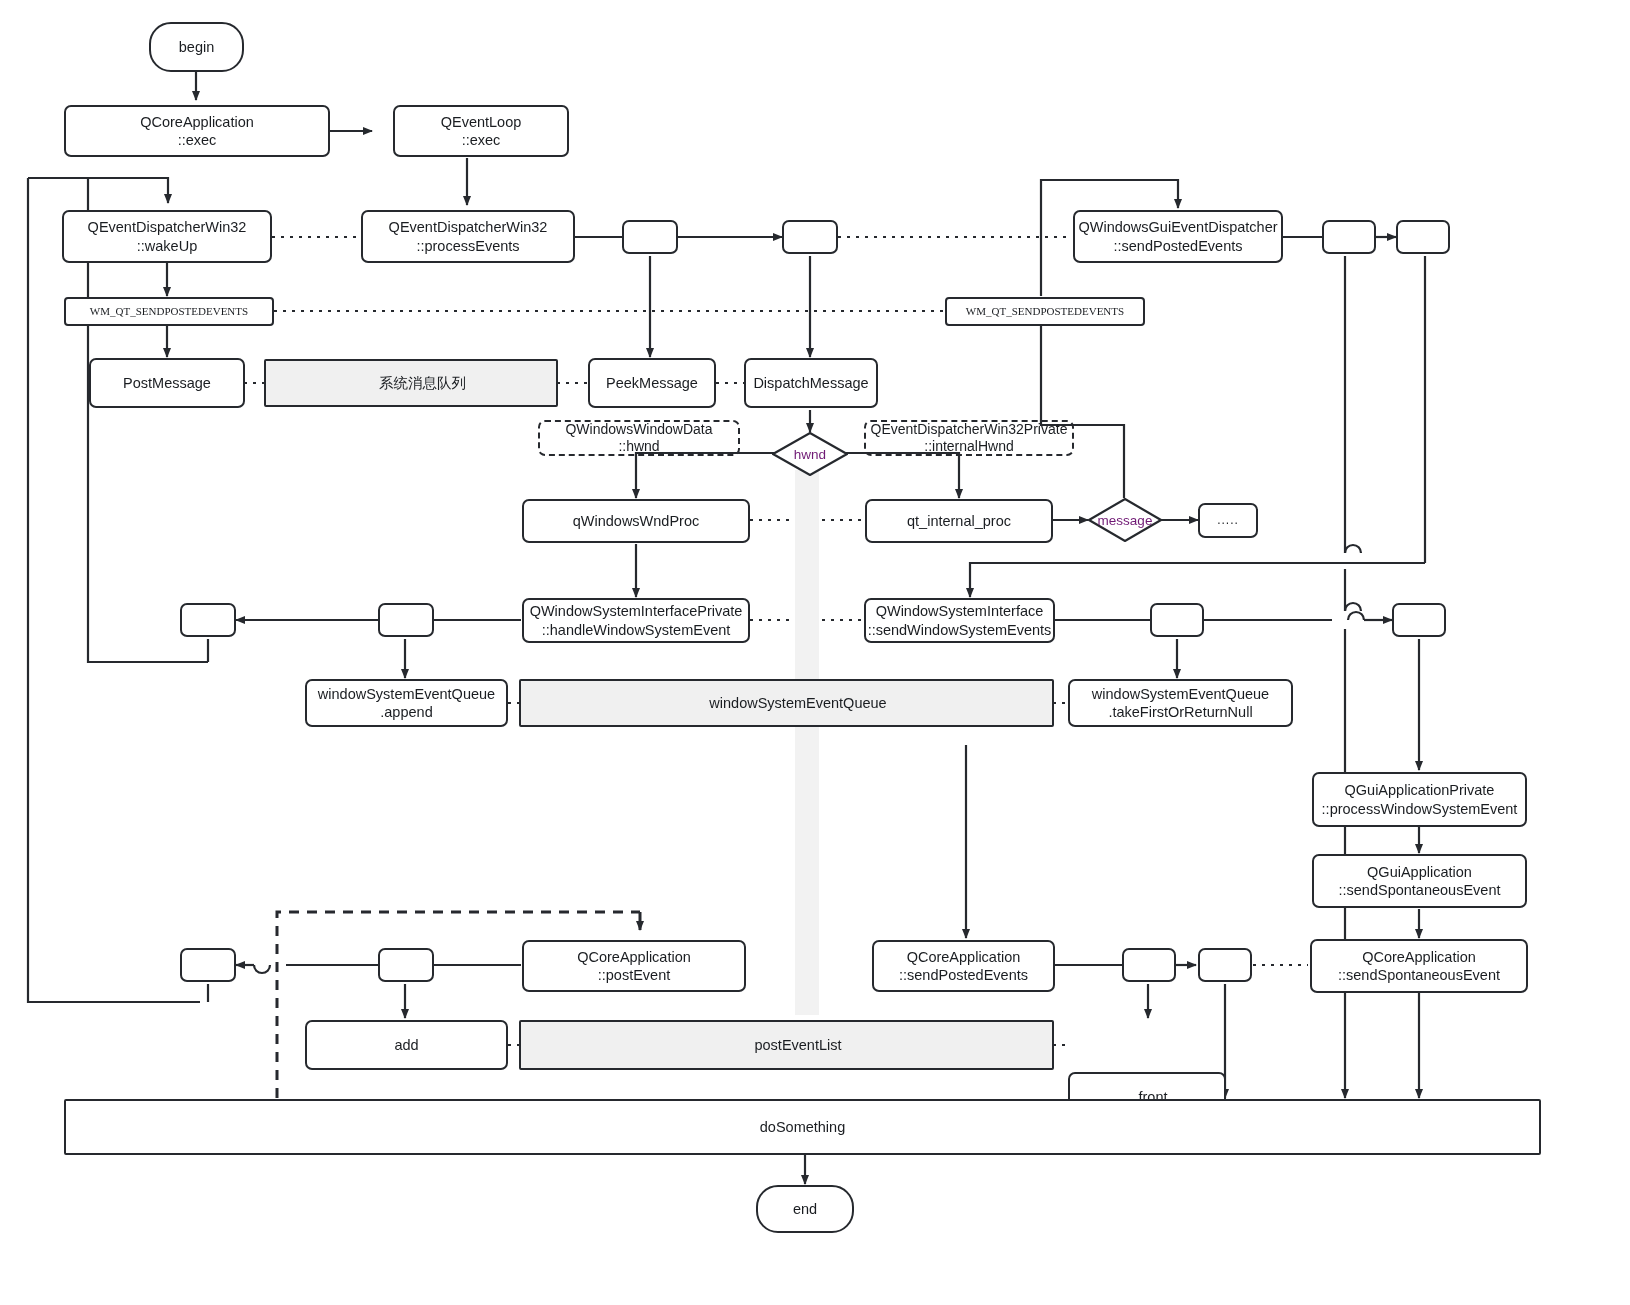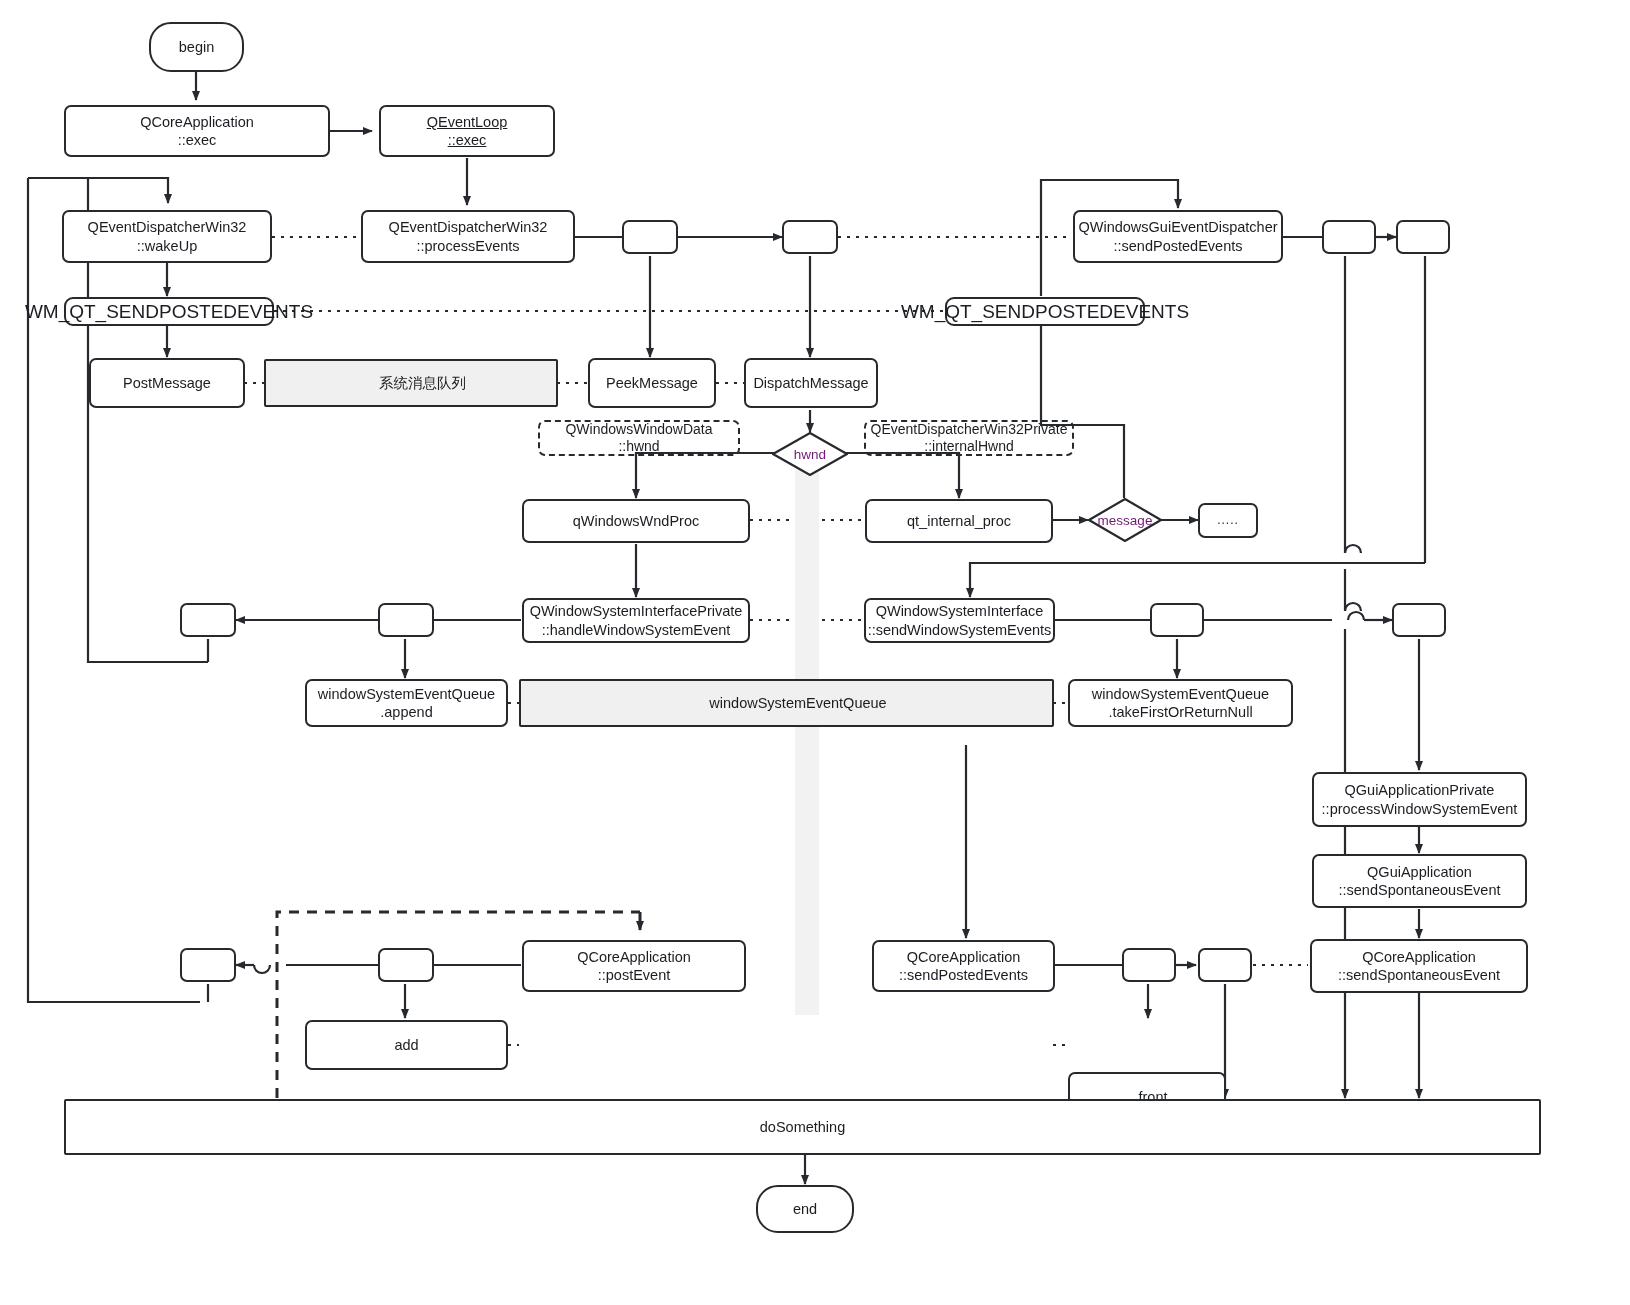--- a/index.html
+++ b/index.html
@@ -17,21 +17,21 @@
     color:#1a1d21;
     font-size:14.5px;
     line-height:1.25;
     white-space:pre-line;
     border-radius:7px;
     z-index:3;
   }
   .node.term{border-radius:22px;}
   .node.sharp{border-radius:2px;}
   .node.queue{background:#f0f0f0;border-radius:2px;border:2px solid #26292e;padding-left:23px;}
-  .node.msg{border-radius:9px;font-size:19px;}
+  .node.msg{border-radius:4px;font-size:11px;font-family:Liberation Serif, serif;}
   .node.dashed{border:2px dashed #26292e;background:transparent;font-size:14px;}
   .node.conn{border-radius:7px;}
   .band{position:absolute;background:#f2f2f2;z-index:1;}
   .diamond{
     position:absolute;z-index:3;
     display:flex;align-items:center;justify-content:center;
   }
   .diamond .dshape{position:absolute;left:0;top:0;width:100%;height:100%;}
   .diamond .dlabel{position:relative;z-index:2;font-size:13.5px;color:#701a75;}
 </style>
@@ -177,21 +177,21 @@
     <g fill="none" stroke="#26292e" stroke-width="3">
       <path d="M640,912 L640,930" marker-end="url(#ahd)"></path>
     </g>
   </svg>
 
   <div class="node term" style="left:149px;top:22px;width:95px;height:50px;">begin</div>
 
   <div class="node" style="left:64px;top:105px;width:266px;height:52px;">QCoreApplication
 ::exec</div>
 
-  <div class="node" style="left:379px;top:105px;width:176px;height:52px;text-decoration:underline;">QEventLoop
+  <div class="node" style="left:393px;top:105px;width:176px;height:52px;">QEventLoop
 ::exec</div>
 
   <div class="node" style="left:62px;top:210px;width:210px;height:53px;">QEventDispatcherWin32
 ::wakeUp</div>
 
   <div class="node" style="left:361px;top:210px;width:214px;height:53px;">QEventDispatcherWin32
 ::processEvents</div>
 
   <div class="node" style="left:1073px;top:210px;width:210px;height:53px;">QWindowsGuiEventDispatcher
 ::sendPostedEvents</div>
@@ -258,20 +258,21 @@
 ::sendSpontaneousEvent</div>
 
   <div class="node" style="left:522px;top:940px;width:224px;height:52px;">QCoreApplication
 ::postEvent</div>
 
   <div class="node" style="left:872px;top:940px;width:183px;height:52px;">QCoreApplication
 ::sendPostedEvents</div>
 
   <div class="node" style="left:305px;top:1020px;width:203px;height:50px;">add</div>
 
+  <div class="node queue" style="left:519px;top:1020px;width:535px;height:50px;">postEventList</div>
 
   <div class="node" style="left:1068px;top:1072px;width:158px;height:50px;padding-left:12px;">front</div>
 
   <div class="node sharp" style="left:64px;top:1099px;width:1477px;height:56px;">doSomething</div>
 
   <div class="node term" style="left:756px;top:1185px;width:98px;height:48px;">end</div>
 
   <div class="node conn" style="left:622px;top:220px;width:56px;height:34px;"></div>
   <div class="node conn" style="left:782px;top:220px;width:56px;height:34px;"></div>
   <div class="node conn" style="left:1322px;top:220px;width:54px;height:34px;"></div>

